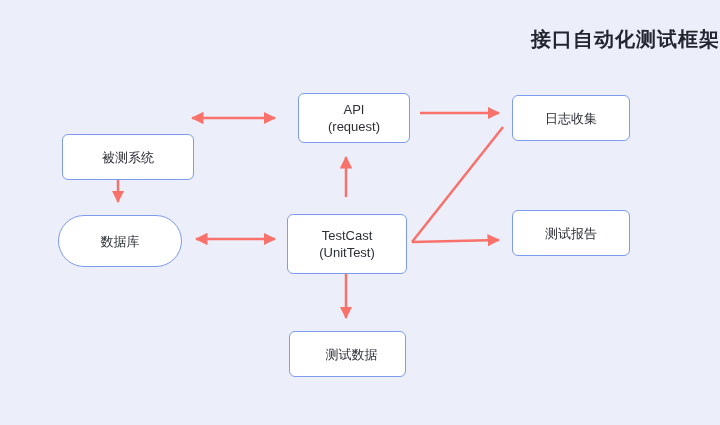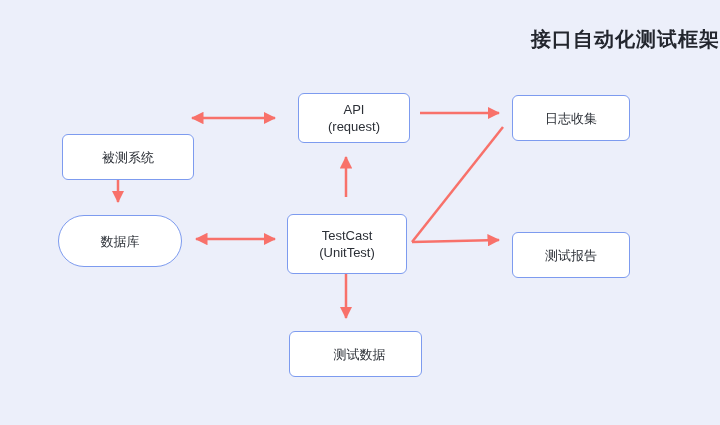--- a/index.html
+++ b/index.html
@@ -44,22 +44,22 @@
     color: #2B2F36;
     text-align: center;
   }
   .node.pill { border-radius: 27px; align-items: center; }
 
   #node-system     { left: 62px;  top: 95px;  width: 132px; height: 46px; margin-top: 39px; }
   #node-api        { left: 298px; top: 93px;  width: 112px; height: 50px; }
   #node-log        { left: 512px; top: 95px;  width: 118px; height: 46px; justify-content: center; }
   #node-database   { left: 58px;  top: 215px; width: 124px; height: 52px; }
   #node-testcast   { left: 287px; top: 214px; width: 120px; height: 60px; }
-  #node-report     { left: 512px; top: 232px; width: 118px; height: 46px; }
-  #node-testdata   { left: 289px; top: 331px; width: 133px; height: 46px; padding-left: 8px; }
+  #node-report     { left: 512px; top: 210px; width: 118px; height: 46px; }
+  #node-testdata   { left: 289px; top: 331px; width: 117px; height: 46px; padding-left: 8px; }
 </style>
 </head>
 <body>
 
 <div class="title">接口自动化测试框架</div>
 
 <svg class="edges-layer" width="720" height="425" viewBox="0 0 720 425" xmlns="http://www.w3.org/2000/svg">
   <defs>
     <marker id="ah-end" markerWidth="6" markerHeight="5" refX="4.6" refY="2.5" orient="auto" markerUnits="strokeWidth">
       <path d="M0,0 L5,2.5 L0,5 Z" fill="#F8716A"></path>

